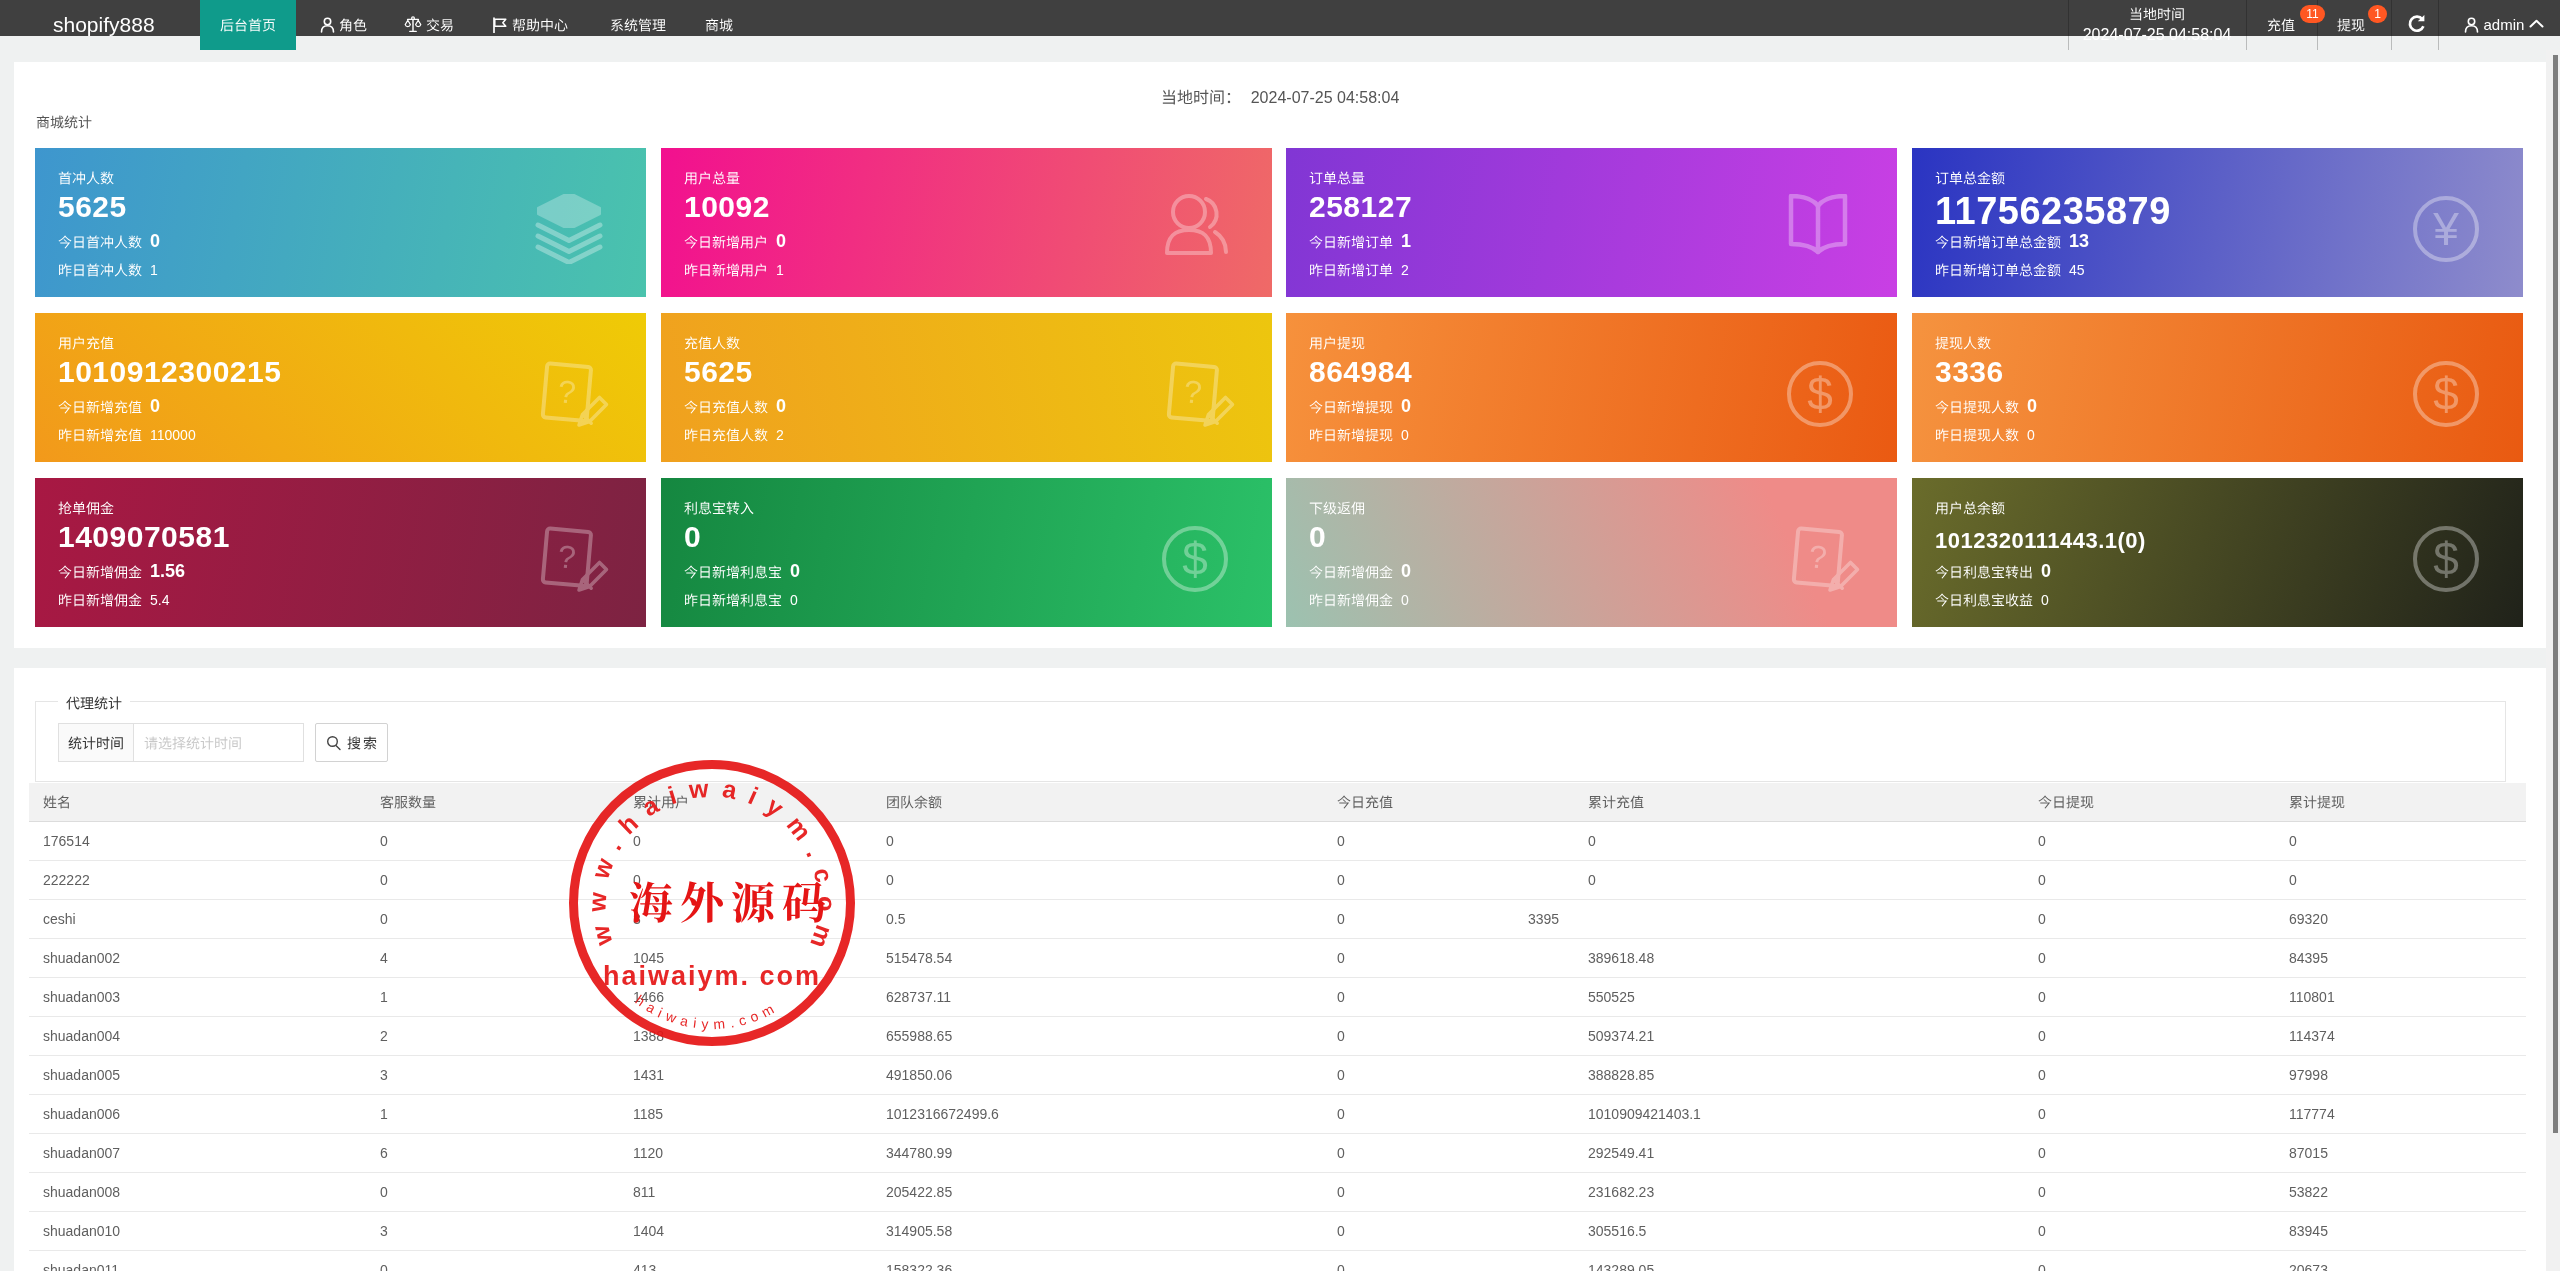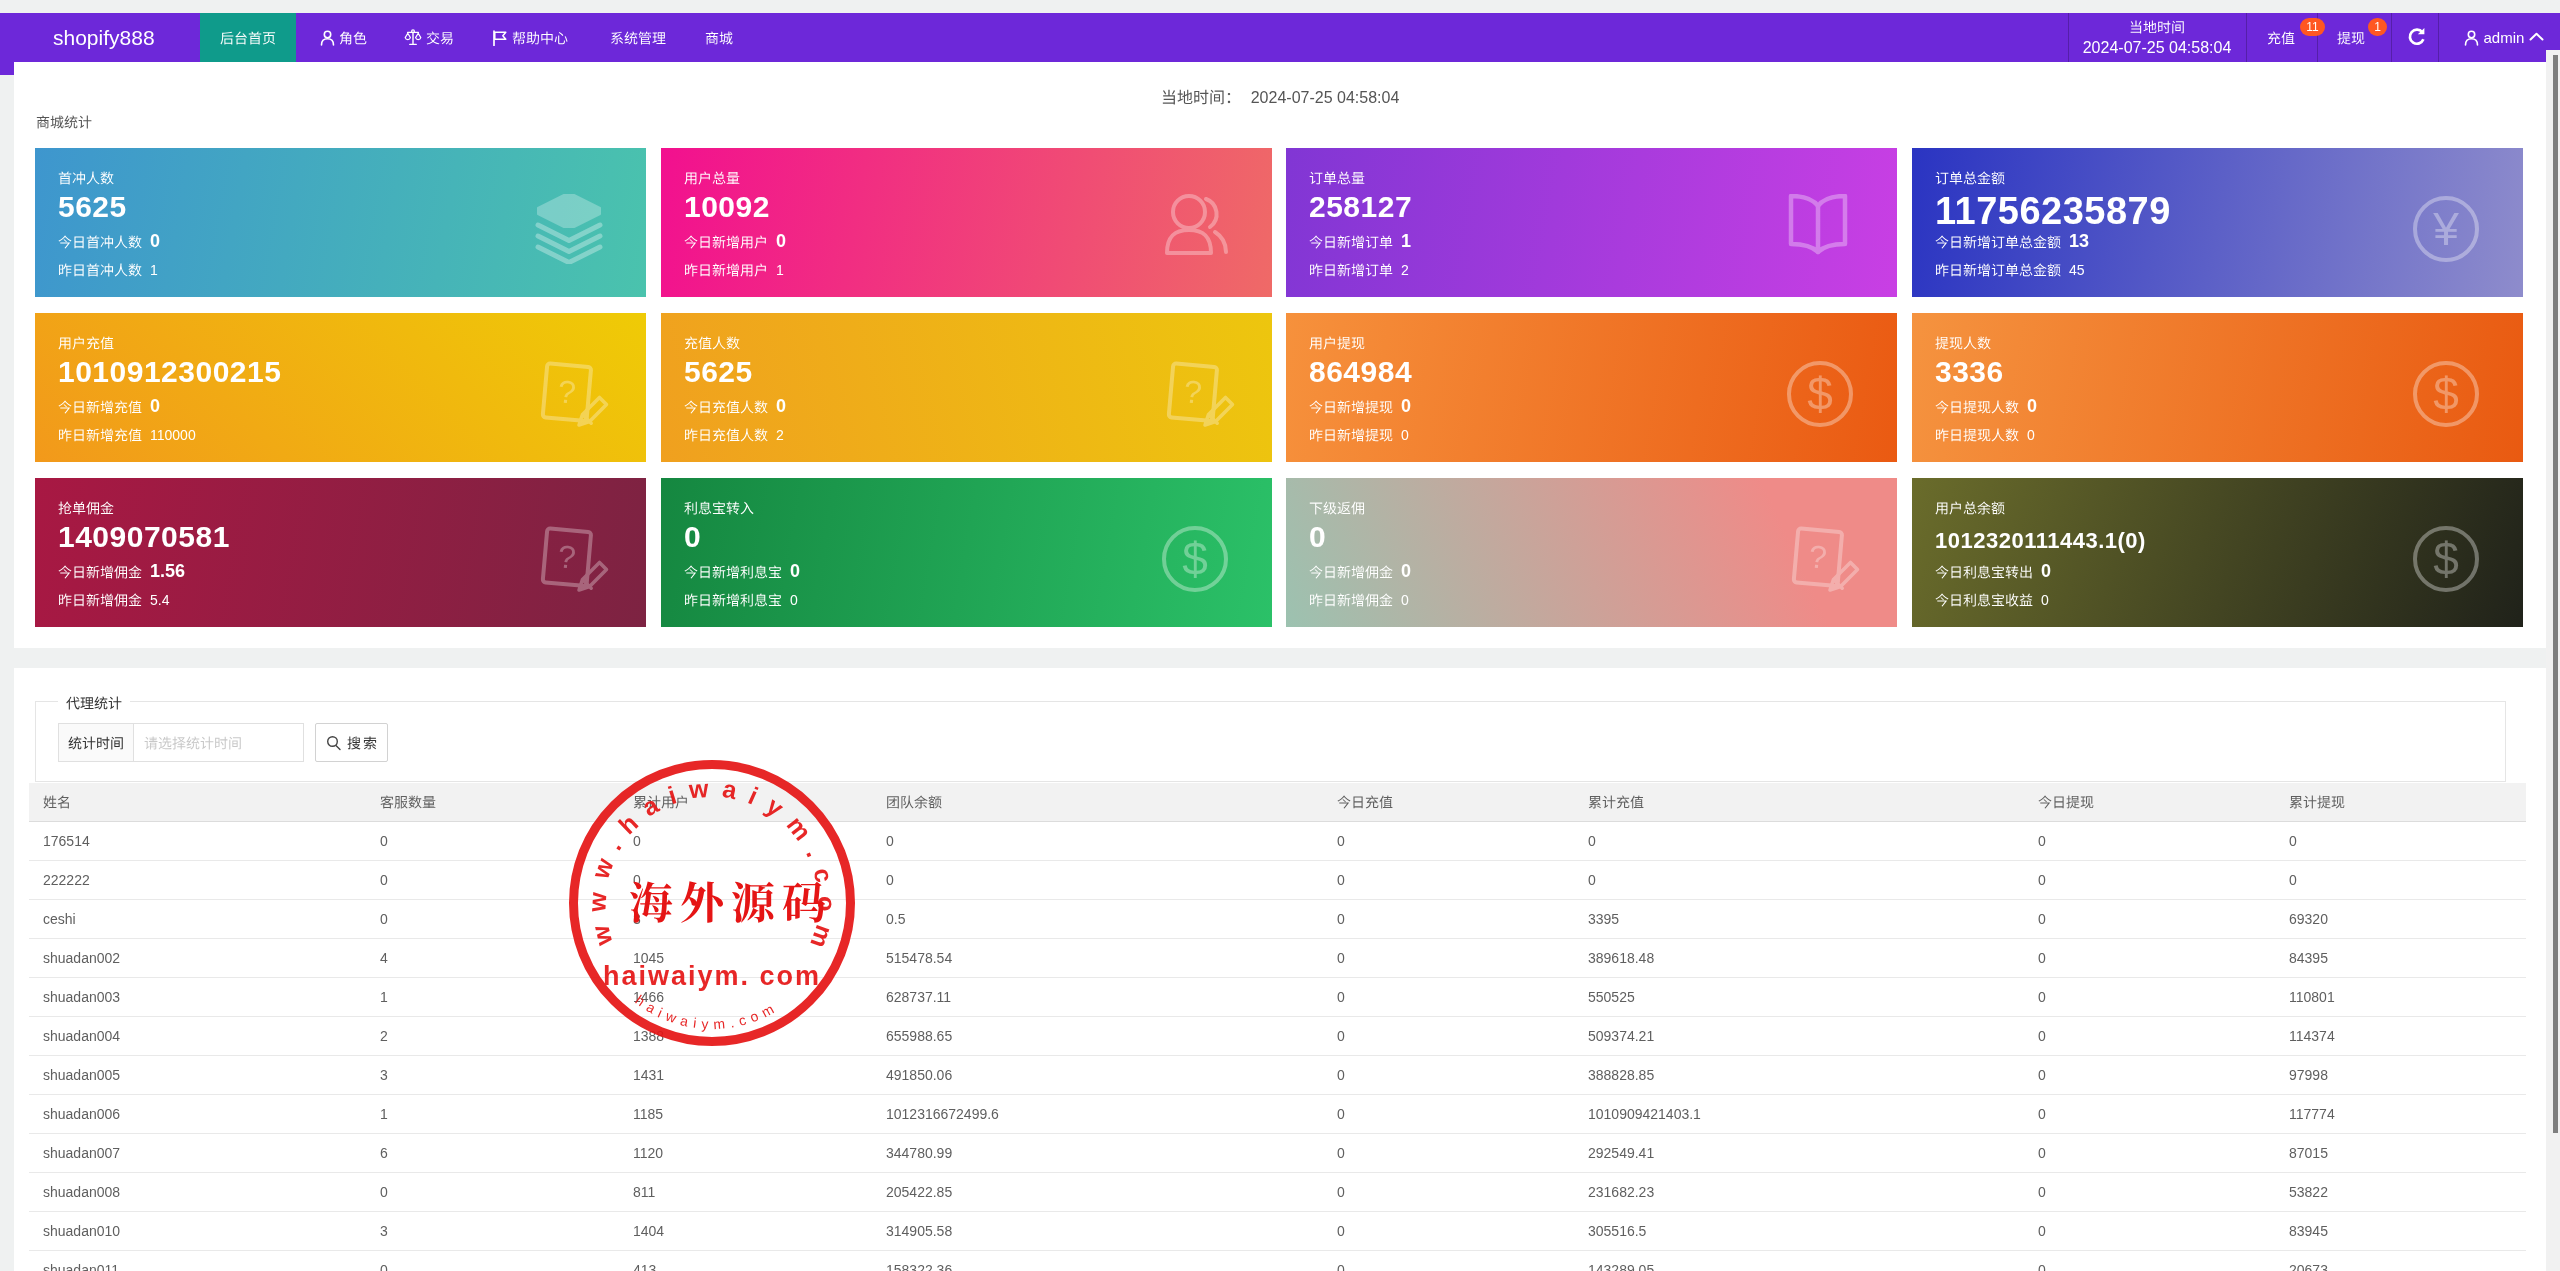--- a/index.html
+++ b/index.html
@@ -1,17 +1,17 @@
 <!DOCTYPE html>
 <html><head><meta charset="utf-8"><style>
 *{margin:0;padding:0;box-sizing:border-box}
 body{width:2560px;height:1271px;overflow:hidden;background:#eff1f1;position:relative;
  font-family:"Liberation Sans",sans-serif;}
 .t{vertical-align:-0.12em}
-.nav{position:absolute;left:0;top:13px;width:2560px;height:62px;background:#6d28d9}
+.nav{position:absolute;left:0;top:0;width:2560px;height:36px;background:#404040}
 .logo{position:absolute;left:53px;top:0;line-height:50px;color:#fff;font-size:21px}
 .tab{position:absolute;left:200px;top:0;width:96px;height:50px;line-height:50px;text-align:center;
  background:#0f9b8b}
 .tab svg,.ni svg{fill:#fff}
 .ni{position:absolute;top:0;line-height:50px;color:#fff;white-space:nowrap}
 .sep{position:absolute;top:0;width:1px;height:50px;background:rgba(0,0,0,0.22)}
 .time{position:absolute;left:2068px;top:0;width:178px;text-align:center;color:#fff}
 .time svg{fill:#fff}
 .time>div{line-height:22px;margin-top:3px}
 .time .t2{font-size:16px;margin-top:0;line-height:20px}
@@ -698,21 +698,21 @@
       <span style="left:1559px">0</span>
       <span style="left:2009px">0</span>
       <span style="left:2260px">0</span>
     </div>
     <div class="tr">
       <span style="left:14px">ceshi</span>
       <span style="left:351px">0</span>
       <span style="left:604px">3</span>
       <span style="left:857px">0.5</span>
       <span style="left:1308px">0</span>
-      <span style="left:1559px">3395</span>
+      <span style="left:1499px">3395</span>
       <span style="left:2009px">0</span>
       <span style="left:2260px">69320</span>
     </div>
     <div class="tr">
       <span style="left:14px">shuadan002</span>
       <span style="left:351px">4</span>
       <span style="left:604px">1045</span>
       <span style="left:857px">515478.54</span>
       <span style="left:1308px">0</span>
       <span style="left:1559px">389618.48</span>

